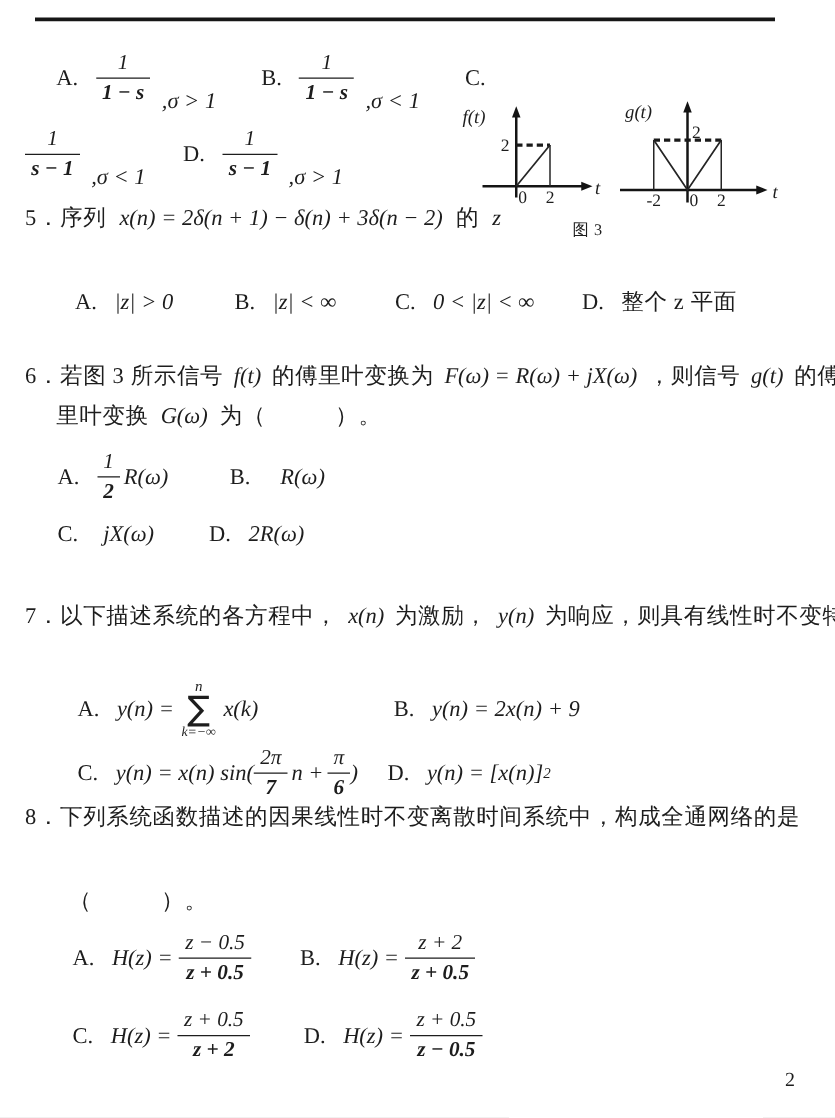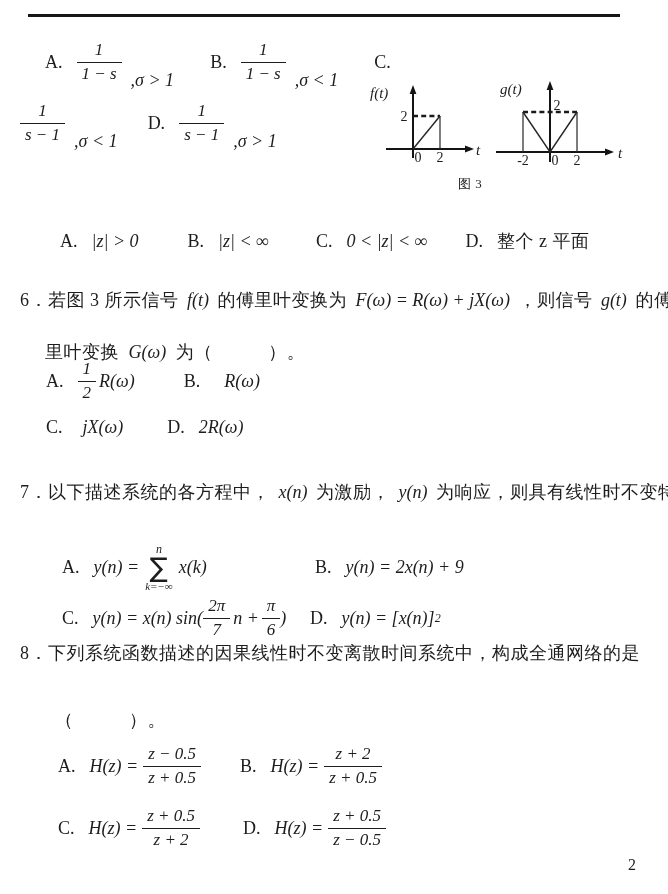--- a/index.html
+++ b/index.html
@@ -7,21 +7,21 @@
         font-family:"Liberation Serif","DejaVu Serif",serif;color:#1d1d1d;overflow:hidden;}
   .abs{position:absolute;}
   .row{position:absolute;display:flex;align-items:center;white-space:nowrap;font-size:18px;}
   .toprule{position:absolute;top:14px;left:28px;width:592px;height:3px;background:#161616;}
   .cjk{font-style:normal;letter-spacing:0.5px;}
   .math{font-style:italic;font-family:"Liberation Serif","DejaVu Serif",serif;}
   .olabel{font-style:normal;margin-right:14px;}
   .opt{display:flex;align-items:center;}
   .frac{display:inline-block;vertical-align:middle;text-align:center;font-size:17px;line-height:1.1;}
   .frac .num{display:block;padding:0 5px 2px;border-bottom:1.5px solid #1d1d1d;}
-  .frac .den{display:block;padding:2px 5px 0;}
+  .frac .den{display:block;padding:2px 5px 0;font-weight:bold;}
   .cond{margin-left:9px;margin-top:37px;}
   .sum{display:inline-flex;flex-direction:column;align-items:center;vertical-align:middle;
        line-height:1;margin:0 6px;}
   .sum .stop{font-size:12px;font-style:italic;}
   .sum .ssig{font-size:27px;line-height:0.95;font-family:"DejaVu Sans",sans-serif;font-style:normal;}
   .sum .sbot{font-size:11px;font-style:italic;}
   sup{font-size:12px;}
   .qline{position:absolute;font-size:18px;white-space:nowrap;}
   .figure{position:absolute;top:76px;left:362px;width:306px;height:122px;}
   .fig-caption{position:absolute;left:96px;top:99px;font-size:13px;}
@@ -108,20 +108,26 @@
         <line x1="89" y1="76" x2="89" y2="36" class="sig thin"></line>
         <polyline points="35,36 62,76 89,36" class="sig"></polyline>
         <text x="35" y="89" class="tick" text-anchor="middle">-2</text>
         <text x="67" y="89" class="tick" text-anchor="middle">0</text>
         <text x="89" y="89" class="tick" text-anchor="middle">2</text>
         <text x="69" y="34" class="tick" text-anchor="middle">2</text>
       </svg>
     <div class="fig-caption cjk">图 3</div>
   </div>
 
+  <div class="qline" style="top:162px;left:20px;">
+    <span class="cjk">5．序列</span>
+    <span class="math" style="margin:0 6px;">x(n) = 2δ(n + 1) − δ(n) + 3δ(n − 2)</span>
+    <span class="cjk">的</span>
+    <span class="math" style="margin-left:6px;">z</span>
+  </div>
   <div class="row" style="top:229px;left:60px;">
     <div class="opt" style="margin-right:49px;">
       <span class="olabel">A.</span>
       <span class="math">|z| &gt; 0</span>
     </div>
     <div class="opt" style="margin-right:47px;">
       <span class="olabel">B.</span>
       <span class="math">|z| &lt; ∞</span>
     </div>
     <div class="opt" style="margin-right:38px;">
@@ -136,21 +142,21 @@
 
   <div class="qline" style="top:288px;left:20px;">
     <span class="cjk">6．若图 3 所示信号</span>
     <span class="math" style="margin:0 4px;">f(t)</span>
     <span class="cjk">的傅里叶变换为</span>
     <span class="math" style="margin:0 4px;font-family:Liberation Serif, serif;">F(ω) = R(ω) + jX(ω)</span>
     <span class="cjk">，则信号</span>
     <span class="math" style="margin:0 4px;">g(t)</span>
     <span class="cjk">的傅</span>
   </div>
-  <div class="qline" style="top:340px;left:45px;text-align:right;">
+  <div class="qline" style="top:320px;left:45px;text-align:right;">
     <span class="cjk">里叶变换</span>
     <span class="math" style="margin:0 5px;">G(ω)</span>
     <span class="cjk">为（　　　）。</span>
   </div>
   <div class="row" style="top:360px;left:46px;">
     <div class="opt" style="margin-right:49px;">
       <span class="olabel">A.</span>
       <span class="frac math">
           <span class="num">1</span>
           <span class="den">2</span>

